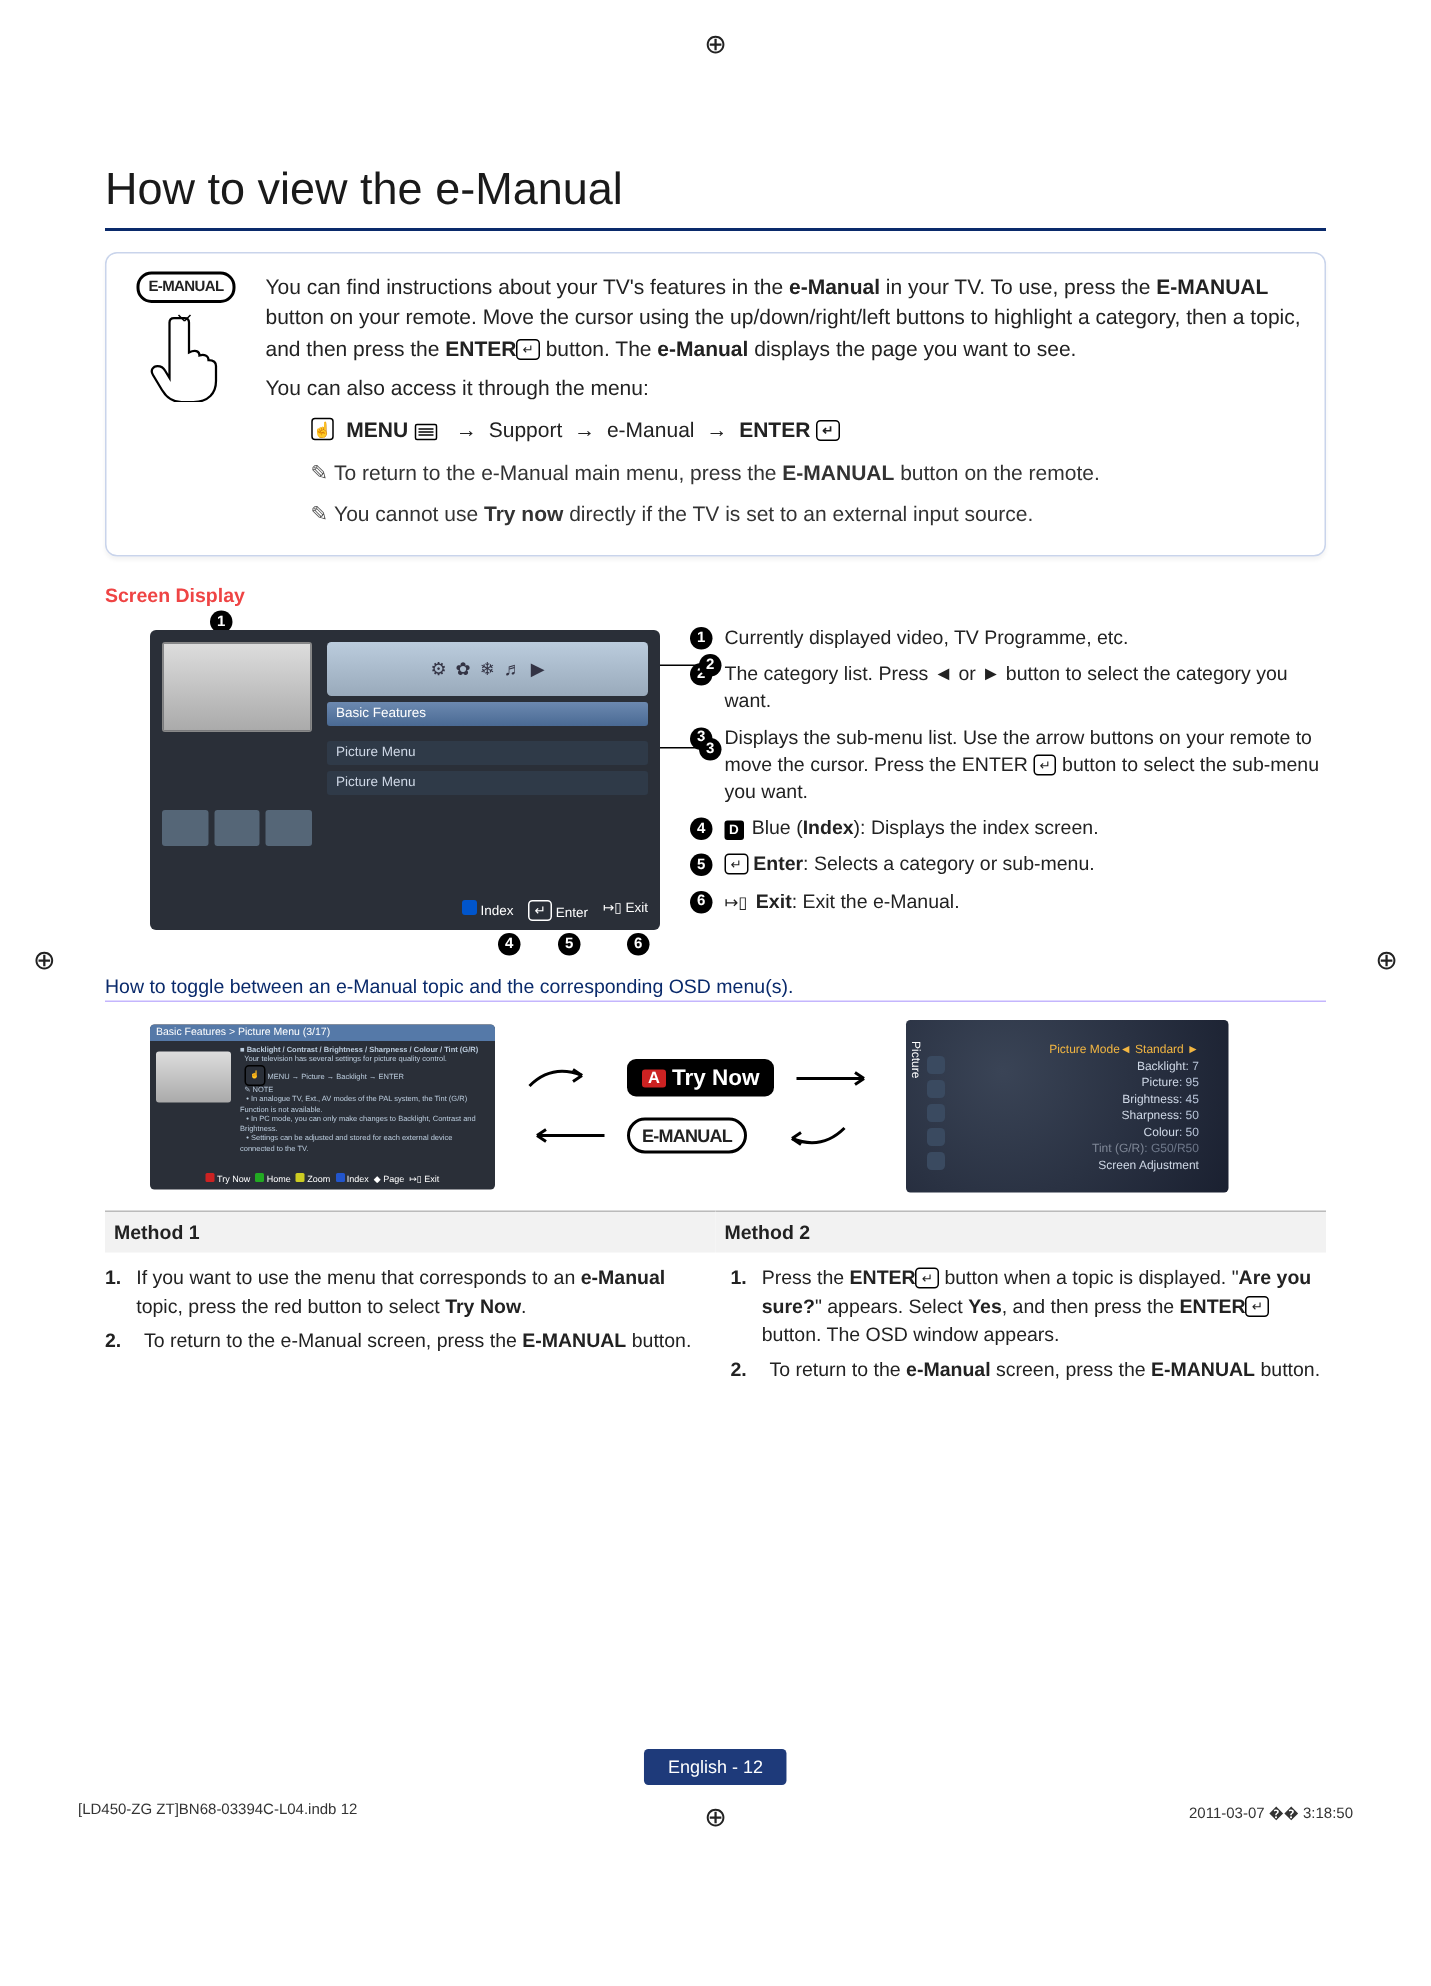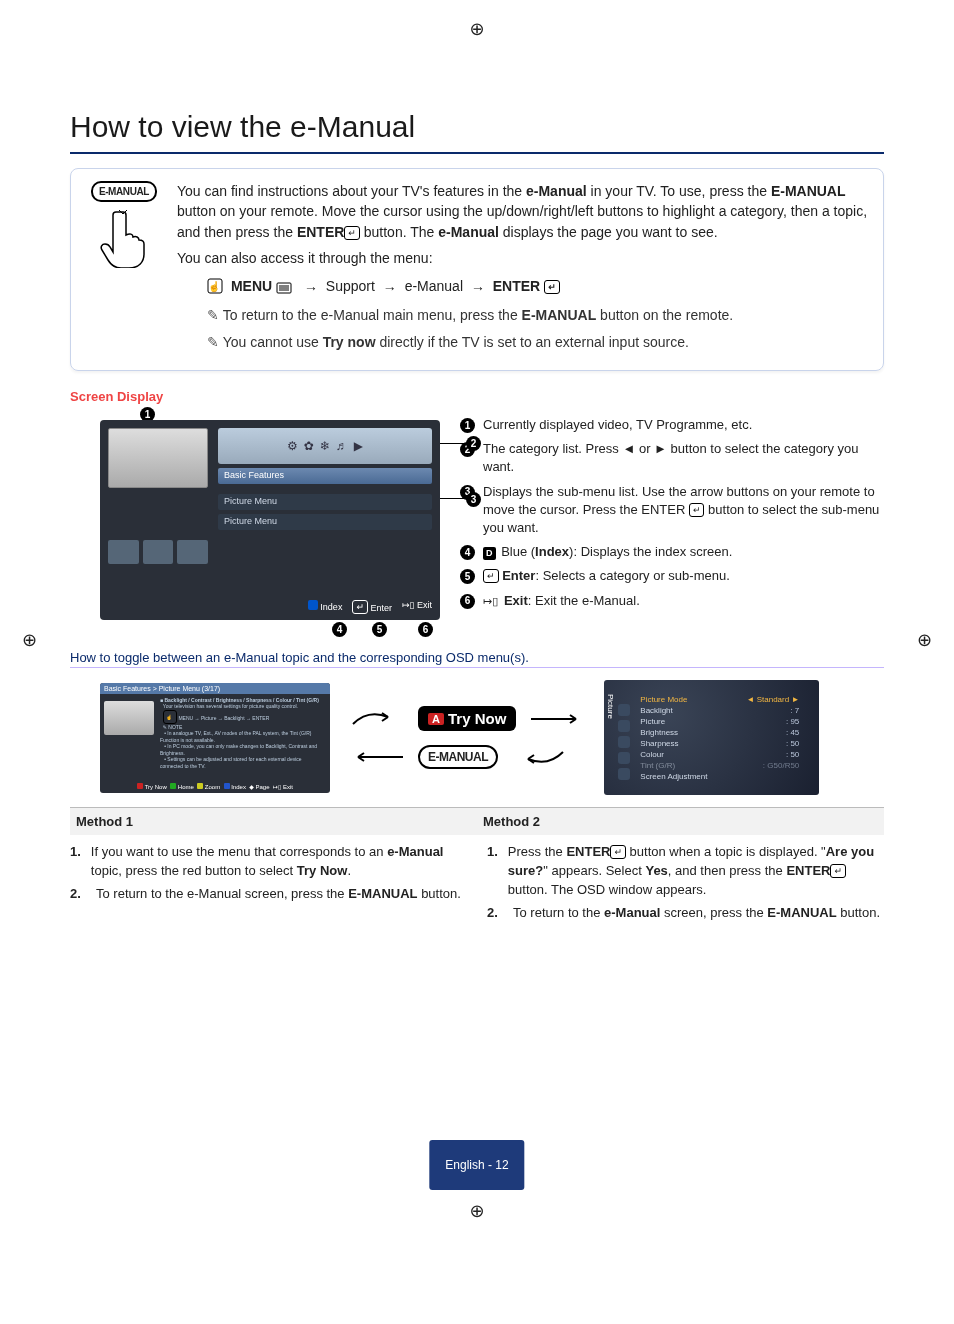--- a/index.html
+++ b/index.html
@@ -112,29 +112,29 @@
   .arrows-mid .row { display:flex; align-items:center; gap:10px;}
   .try-now-pill { background:#000; color:#fff; font-weight:bold; font-size:15px; padding:4px 10px; border-radius:6px; display:flex; align-items:center; gap:4px;}
   .try-now-pill .a-red { background:#c22; color:#fff; font-size:11px; padding:0 4px; border-radius:2px; font-weight:bold;}
   .emanual-pill { font-family: Impact, "Arial Black", sans-serif; font-weight:bold; font-size:12px; border:2px solid #000; border-radius:12px; padding:3px 8px; letter-spacing:-0.5px;}
   .arrow-svg { width:60px; height:20px; }
   .osd-panel { width:215px; height:115px; background: radial-gradient(circle at 30% 30%, #3a4456, #1a2030); border-radius:3px; position:relative; font-size:8px; color:#cfd8e6;}
   .osd-panel .side-tab { position:absolute; left:0; top:10px; writing-mode:vertical-rl; font-size:8px; color:#fff; padding:4px 2px;}
   .osd-panel .icons { position:absolute; left:14px; top:24px; display:flex; flex-direction:column; gap:4px;}
   .osd-panel .icons div { width:12px; height:12px; background:#3a4a60; border-radius:3px;}
   .osd-panel .content { position:absolute; left:32px; top:14px; right:6px;}
-  .osd-row { display:flex; justify-content:space-between; padding:1px 14px 1px 4px;}
+  .osd-row { display:flex; justify-content:flex-end; padding:1px 14px 1px 4px;}
   .osd-row.sel { color:#f2b642;}
   .osd-row .val { color:#b8c4d8;}
   .osd-row.sel .val { color:#f2b642;}
   .method-row { display:flex; gap:0; margin-top:8px;}
   .method-head { flex:1; text-align:left; font-weight:bold; font-size:13px; background:#f2f2f2; padding:6px; border-top:1px solid #bbb;}
   .method-body-row { display:flex; gap:20px; margin-top:8px;}
   .method-body { flex:1; font-size:13px; line-height:1.45;}
-  .page-num { position:absolute; bottom:70px; left:50%; transform:translateX(-50%); background:#1e3a7a; color:#fff; font-size:12px; padding:18px 16px; border-radius:3px;}
+  .page-num { position:absolute; bottom:70px; left:50%; transform:translateX(-50%); background:#1e3a7a; color:#fff; font-size:12px; padding:5px 16px; border-radius:3px;}
   .footer-line { position:absolute; bottom:45px; left:52px; right:52px; display:flex; justify-content:space-between; font-size:10px; color:#333;}
 </style>
 </head>
 <body>
 
 <div class="reg-top">⊕</div>
 <div class="reg-bottom">⊕</div>
 <div class="reg-left">⊕</div>
 <div class="reg-right">⊕</div>
 
@@ -369,13 +369,17 @@
           <div><span>Press the </span><b>ENTER</b><span class="enter-icon">↵</span><span> button when a topic is displayed. "</span><b>Are you sure?</b><span>" appears. Select </span><b>Yes</b><span>, and then press the </span><b>ENTER</b><span class="enter-icon">↵</span><span> button. The OSD window appears.</span></div>
         </div>
       <div style="display:flex; gap:10px;">
           <b style="width:16px">2.</b>
           <div><span>To return to the </span><b>e-Manual</b><span> screen, press the </span><b>E-MANUAL</b><span> button.</span></div>
         </div>
     </div>
   </div>
 
   <div class="page-num">English - 12</div>
+  <div class="footer-line">
+    <span>[LD450-ZG ZT]BN68-03394C-L04.indb   12</span>
+    <span>2011-03-07   �� 3:18:50</span>
+  </div>
 </div>
 
 </body></html>

